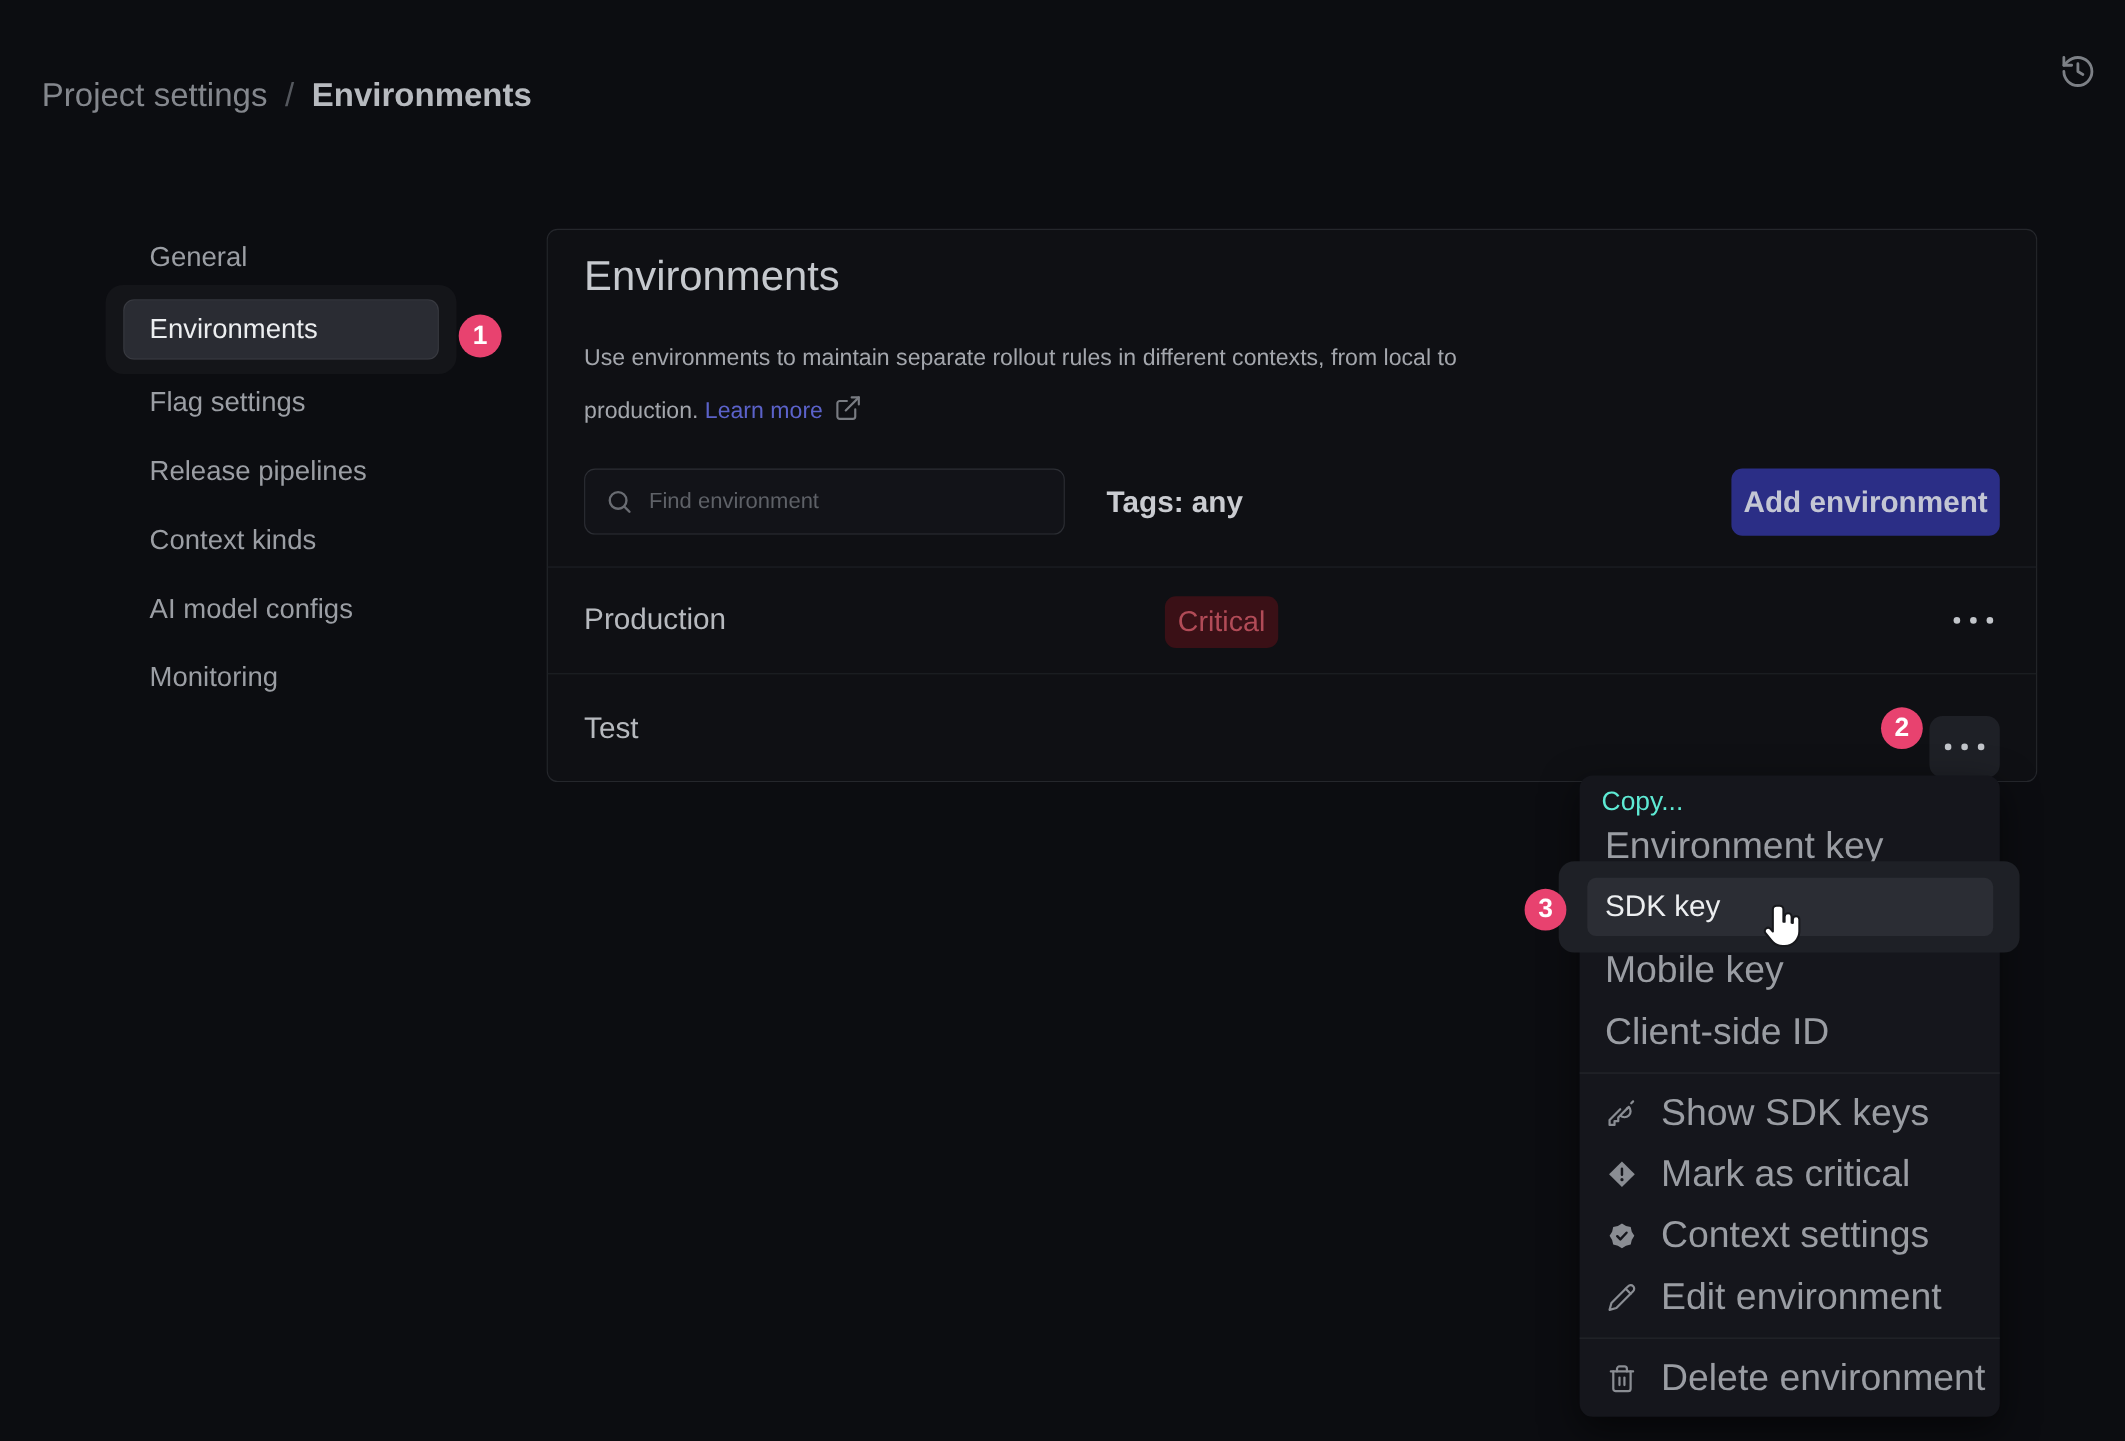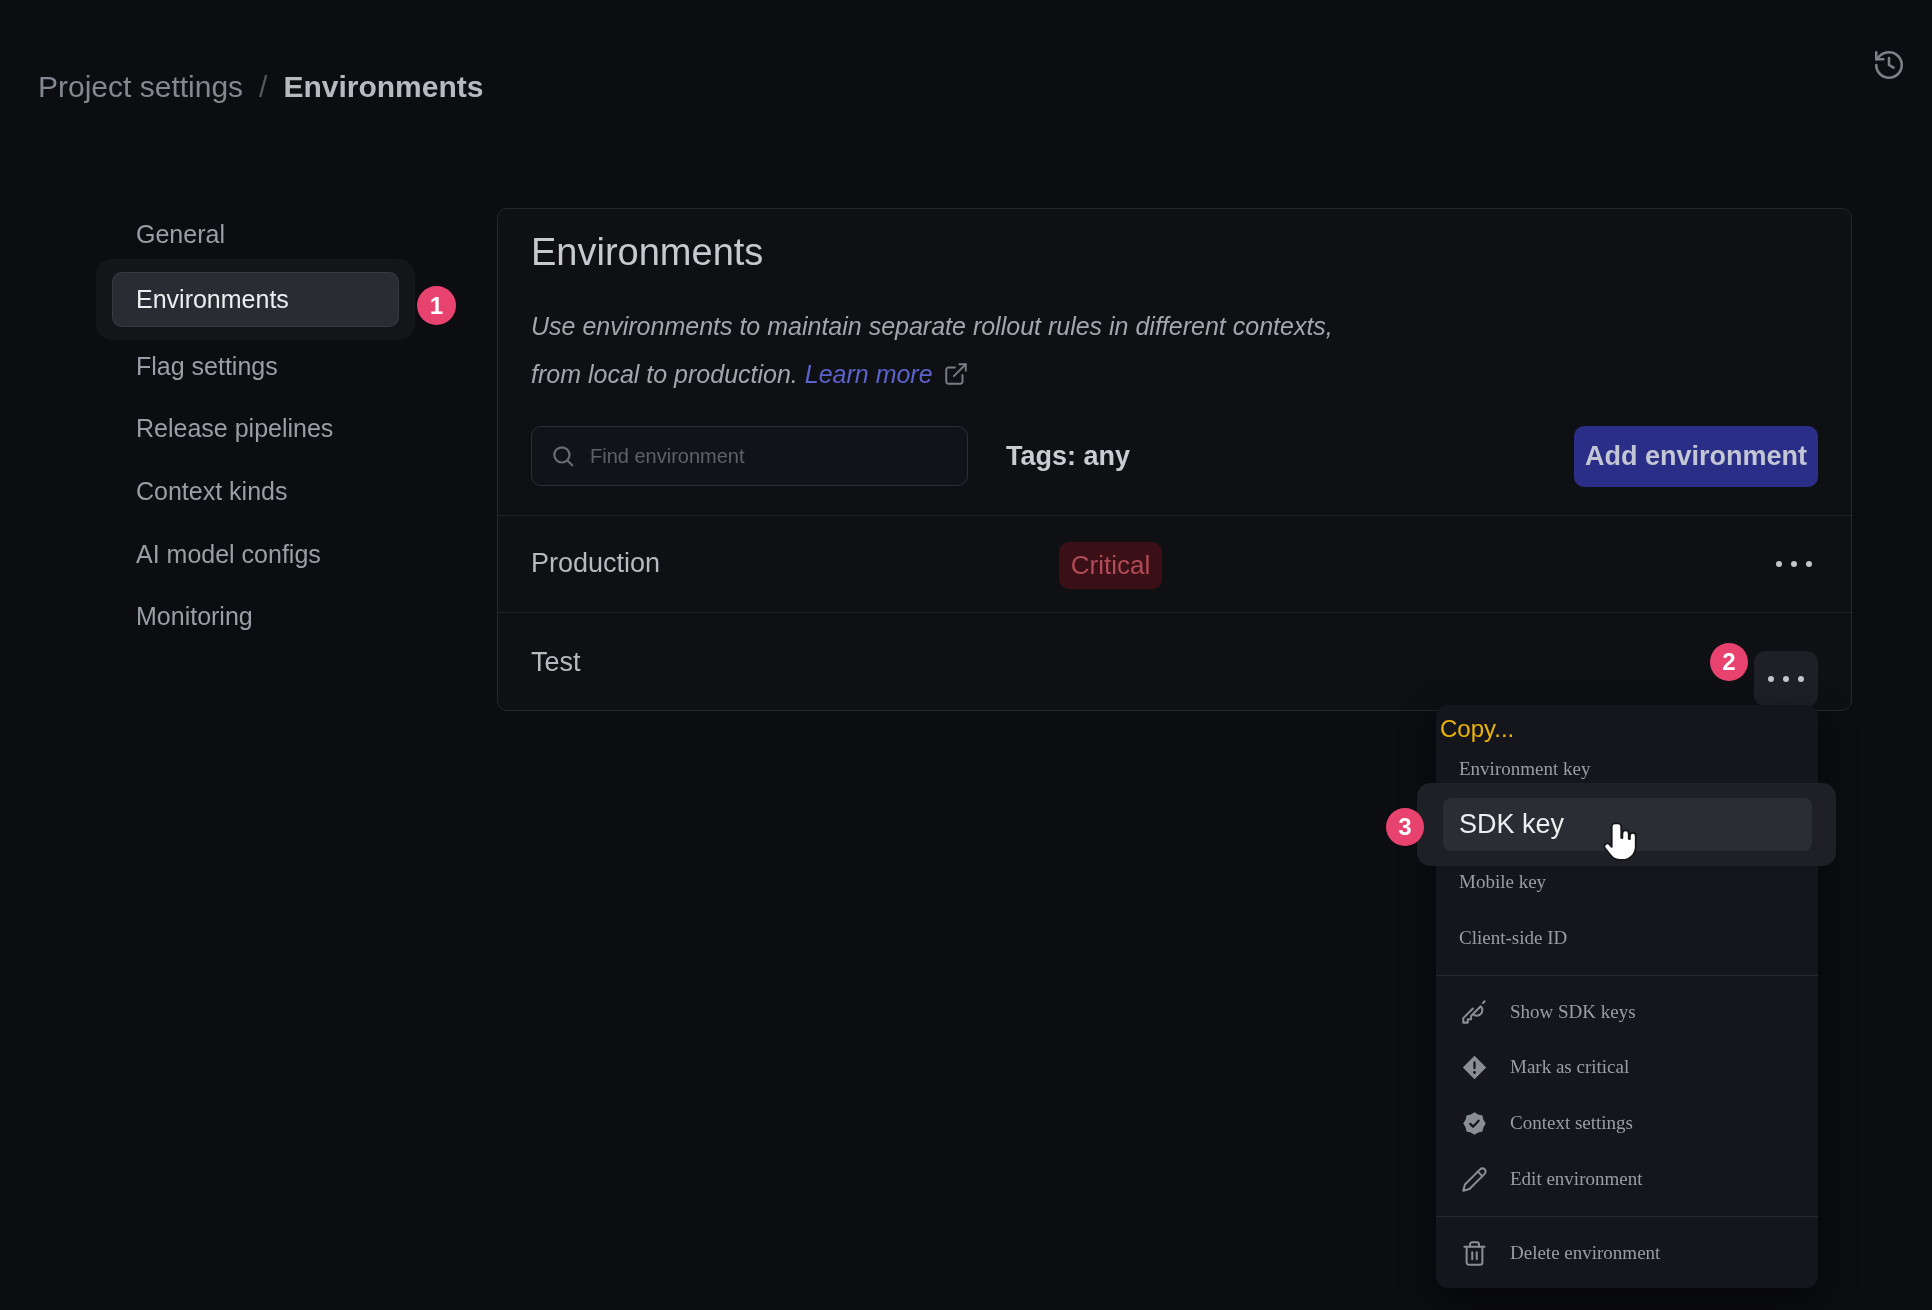--- a/index.html
+++ b/index.html
@@ -30,22 +30,22 @@
   
   .step-badge { position:absolute; width:39px; height:39px; border-radius:50%;
                 background:#e8426f; color:#fff; font-size:24px; font-weight:700;
                 display:flex; align-items:center; justify-content:center; z-index:30; }
 
   
   .card { position:absolute; left:497px; top:208px; width:1355px; height:503px;
           background:#0f1014; border:1px solid #25272c; border-radius:10px; }
   .card-title { position:absolute; left:33px; top:22px; font-size:38px; font-weight:500;
                 color:#c6c9ce; }
-  .card-desc { position:absolute; left:33px; top:93px; width:810px; font-size:25px;
-               line-height:48px; color:#a3a6ac;font-style:italic; }
+  .card-desc { position:absolute; left:33px; top:93px; width:810px; font-size:21px;
+               line-height:48px; color:#a3a6ac; }
   .learn-link { color:#5b62c9; text-decoration:none; cursor:pointer; }
   .ext-icon { display:inline-block; vertical-align:-4px; margin-left:10px; }
 
   .search-box { position:absolute; left:33px; top:217px; width:437px; height:60px;
                 border:1px solid #2c2e34; background:#121318; border-radius:10px;
                 display:flex; align-items:center; padding-left:18px; gap:14px; }
   .search-box input { flex:1; background:transparent; border:none; outline:none;
                       font-family:"Liberation Sans", sans-serif; font-size:20px; color:#c8cbd0; }
   .search-box input::placeholder { color:#5e6167; }
   .tags-filter { position:absolute; left:508px; top:217px; height:60px; display:flex;
@@ -67,24 +67,24 @@
                     display:flex; align-items:center; justify-content:center; cursor:pointer; }
   .ellipsis-btn { position:absolute; left:1256px; top:442px; width:64px; height:56px;
                   background:#1e2026; border-radius:12px; display:flex; align-items:center;
                   justify-content:center; cursor:pointer; }
 
   
   .menu { position:absolute; left:1436px; top:705px; width:382px; height:583px;
           background:#15161c; border-radius:12px; box-shadow:0 12px 34px rgba(0,0,0,0.55);
           z-index:20; }
   .menu-row { position:absolute; left:0; width:100%; height:44px; display:flex;
-              align-items:center; padding-left:23px; font-size:19px; color:#9a9da3;
-              cursor:pointer;font-family:Liberation Serif, serif; }
-  .menu-label { position:absolute; left:4px; top:6px; height:36px; display:flex;
-                align-items:center; font-size:24px; color:#eab308; }
+              align-items:center; padding-left:23px; font-size:34px; color:#9a9da3;
+              cursor:pointer; }
+  .menu-label { position:absolute; left:20px; top:6px; height:36px; display:flex;
+                align-items:center; font-size:24px; color:#5eead4; }
   .menu-hr { position:absolute; left:0; width:100%; height:1px; background:#26282d; }
   .icon-row { gap:22px; padding-left:25px; }
   .sdk-halo { position:absolute; left:-19px; top:78px; width:419px; height:83px;
               background:#1e2026; border-radius:14px; }
   .sdk-item { position:absolute; left:7px; top:93px; width:369px; height:53px;
               background:#2b2d34; border-radius:8px; display:flex; align-items:center;
               padding-left:16px; font-size:27px; font-weight:500; color:#eceef0;
               cursor:pointer; z-index:2; }
   .cursor-svg { position:absolute; left:1603px; top:820px; z-index:40; pointer-events:none; }
 

